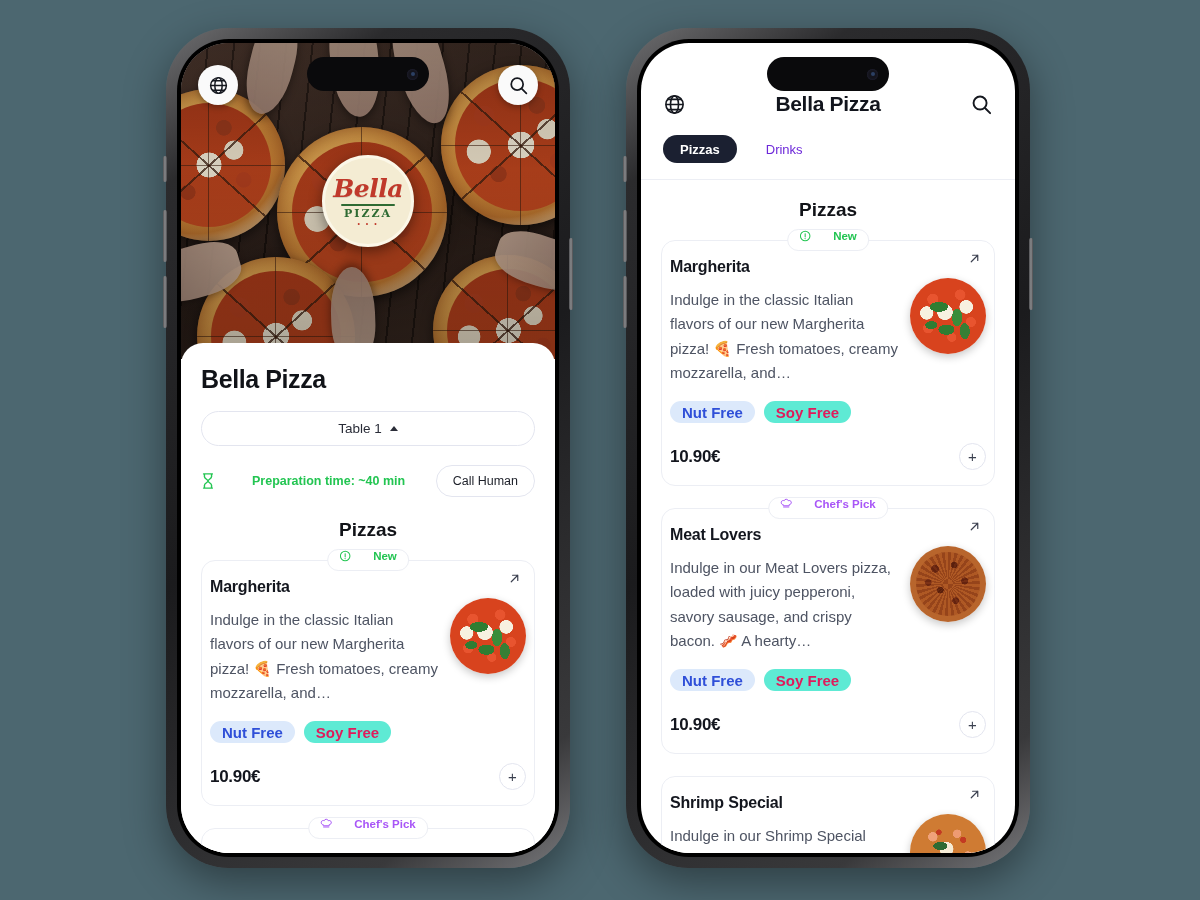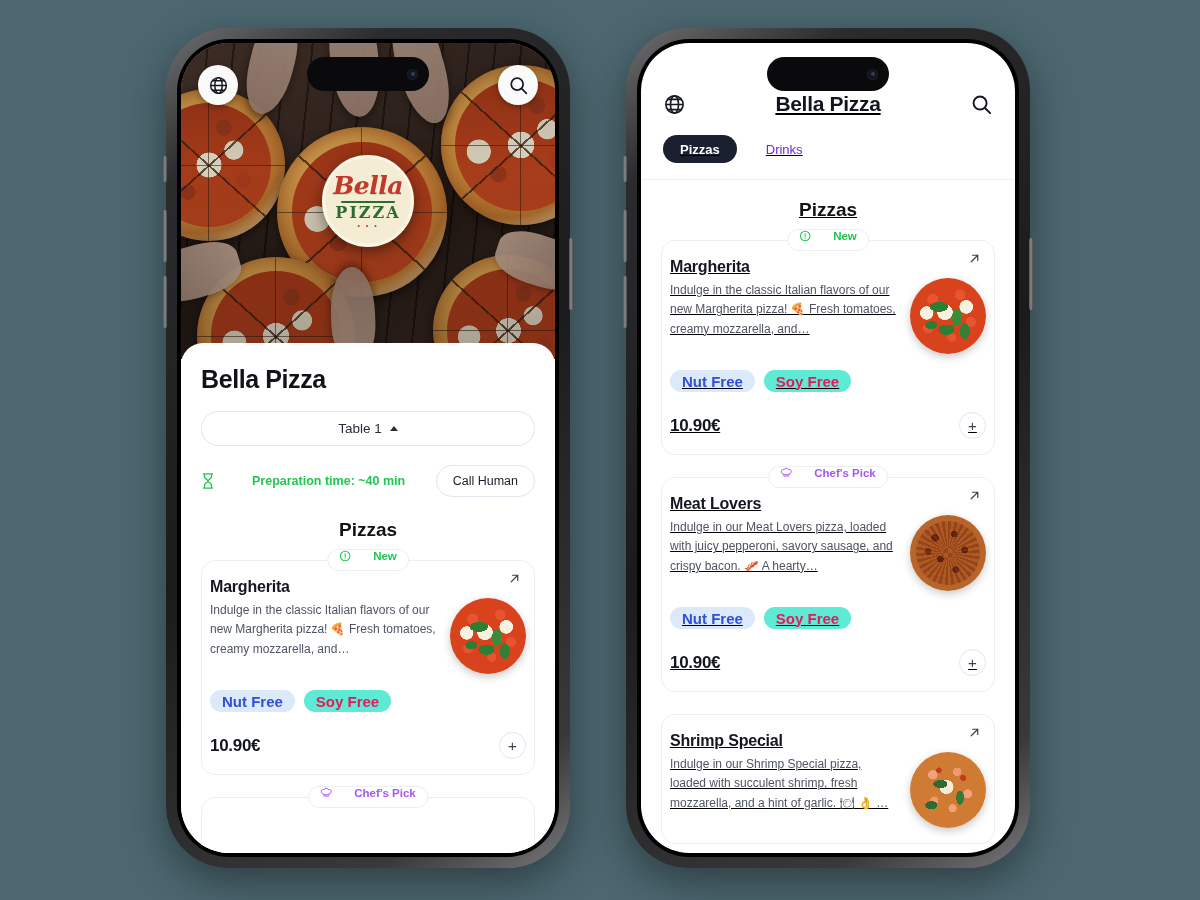--- a/index.html
+++ b/index.html
@@ -20,21 +20,20 @@
     background: linear-gradient(145deg,#6f6f71 0%, #2b2b2d 14%, #1b1b1d 50%, #39393b 88%, #77777a 100%);
     padding: 11px;
     box-shadow: 0 14px 42px rgba(0,0,0,0.40);
   }
   .phone-inner {
     width: 100%; height: 100%;
     border-radius: 52px;
     background: #000;
     padding: 4px;
     position: relative;
-    text-decoration: underline;
   }
   .screen {
     width: 100%; height: 100%;
     border-radius: 48px;
     background: #ffffff;
     overflow: hidden;
     position: relative;
   }
   .notch {
     position: absolute;
@@ -137,21 +136,21 @@
   .logo-bella {
     font-family:"DejaVu Serif", serif;
     font-style:italic; font-weight:bold;
     font-size:25px; color:#c0392b; line-height:1;
     letter-spacing:-0.5px;
     text-shadow: 0 1px 0 rgba(0,0,0,.12);
   }
   .logo-rule { width:54px; height:2px; background:#2e6b33; margin:3px 0 2px; border-radius:2px; }
   .logo-pizza {
     font-family:"DejaVu Serif", serif;
-    font-size:16px; font-weight:bold; letter-spacing:2px; color:#2e6b33; line-height:1;
+    font-size:11px; font-weight:bold; letter-spacing:2px; color:#2e6b33; line-height:1;
   }
   .logo-dots { font-size:7px; color:#c0392b; letter-spacing:2px; margin-top:1px; }
 
   
   .sheet {
     position:absolute; left:0; right:0;
     top:300px; bottom:0;
     background:#fff;
     border-radius:22px 22px 0 0;
     padding:22px 20px 0;
@@ -191,21 +190,21 @@
   .ribbon.new { color:#23c552; }
   .ribbon.chef { color:#a855f7; }
   .card {
     border:1px solid #eceef4; border-radius:14px; background:#fff;
     padding:17px 8px 15px; position:relative;
   }
   .arrow-out { position:absolute; top:11px; right:13px; color:#3c4150; cursor:pointer; }
   .card-head { display:flex; }
   .card-left { flex:1; padding-right:10px; min-width:0; }
   .item-name { font-size:16px; font-weight:bold; color:#13161e; letter-spacing:-.2px; }
-  .item-desc { margin-top:5px; font-size:12px; line-height:1.62; color:#4e5463; }
+  .item-desc { margin-top:12px; font-size:15px; line-height:1.62; color:#4e5463; }
   .item-thumb {
     width:76px; height:76px; border-radius:50%;
     flex:0 0 76px; margin-top:20px;
     box-shadow:0 3px 9px rgba(0,0,0,.22);
     position:relative; overflow:hidden;
   }
   .thumb-marg {
     background:
       radial-gradient(circle at 30% 28%, #e8542f 0 7%, transparent 7.5%),
       radial-gradient(circle at 66% 22%, #e8542f 0 6.5%, transparent 7%),

